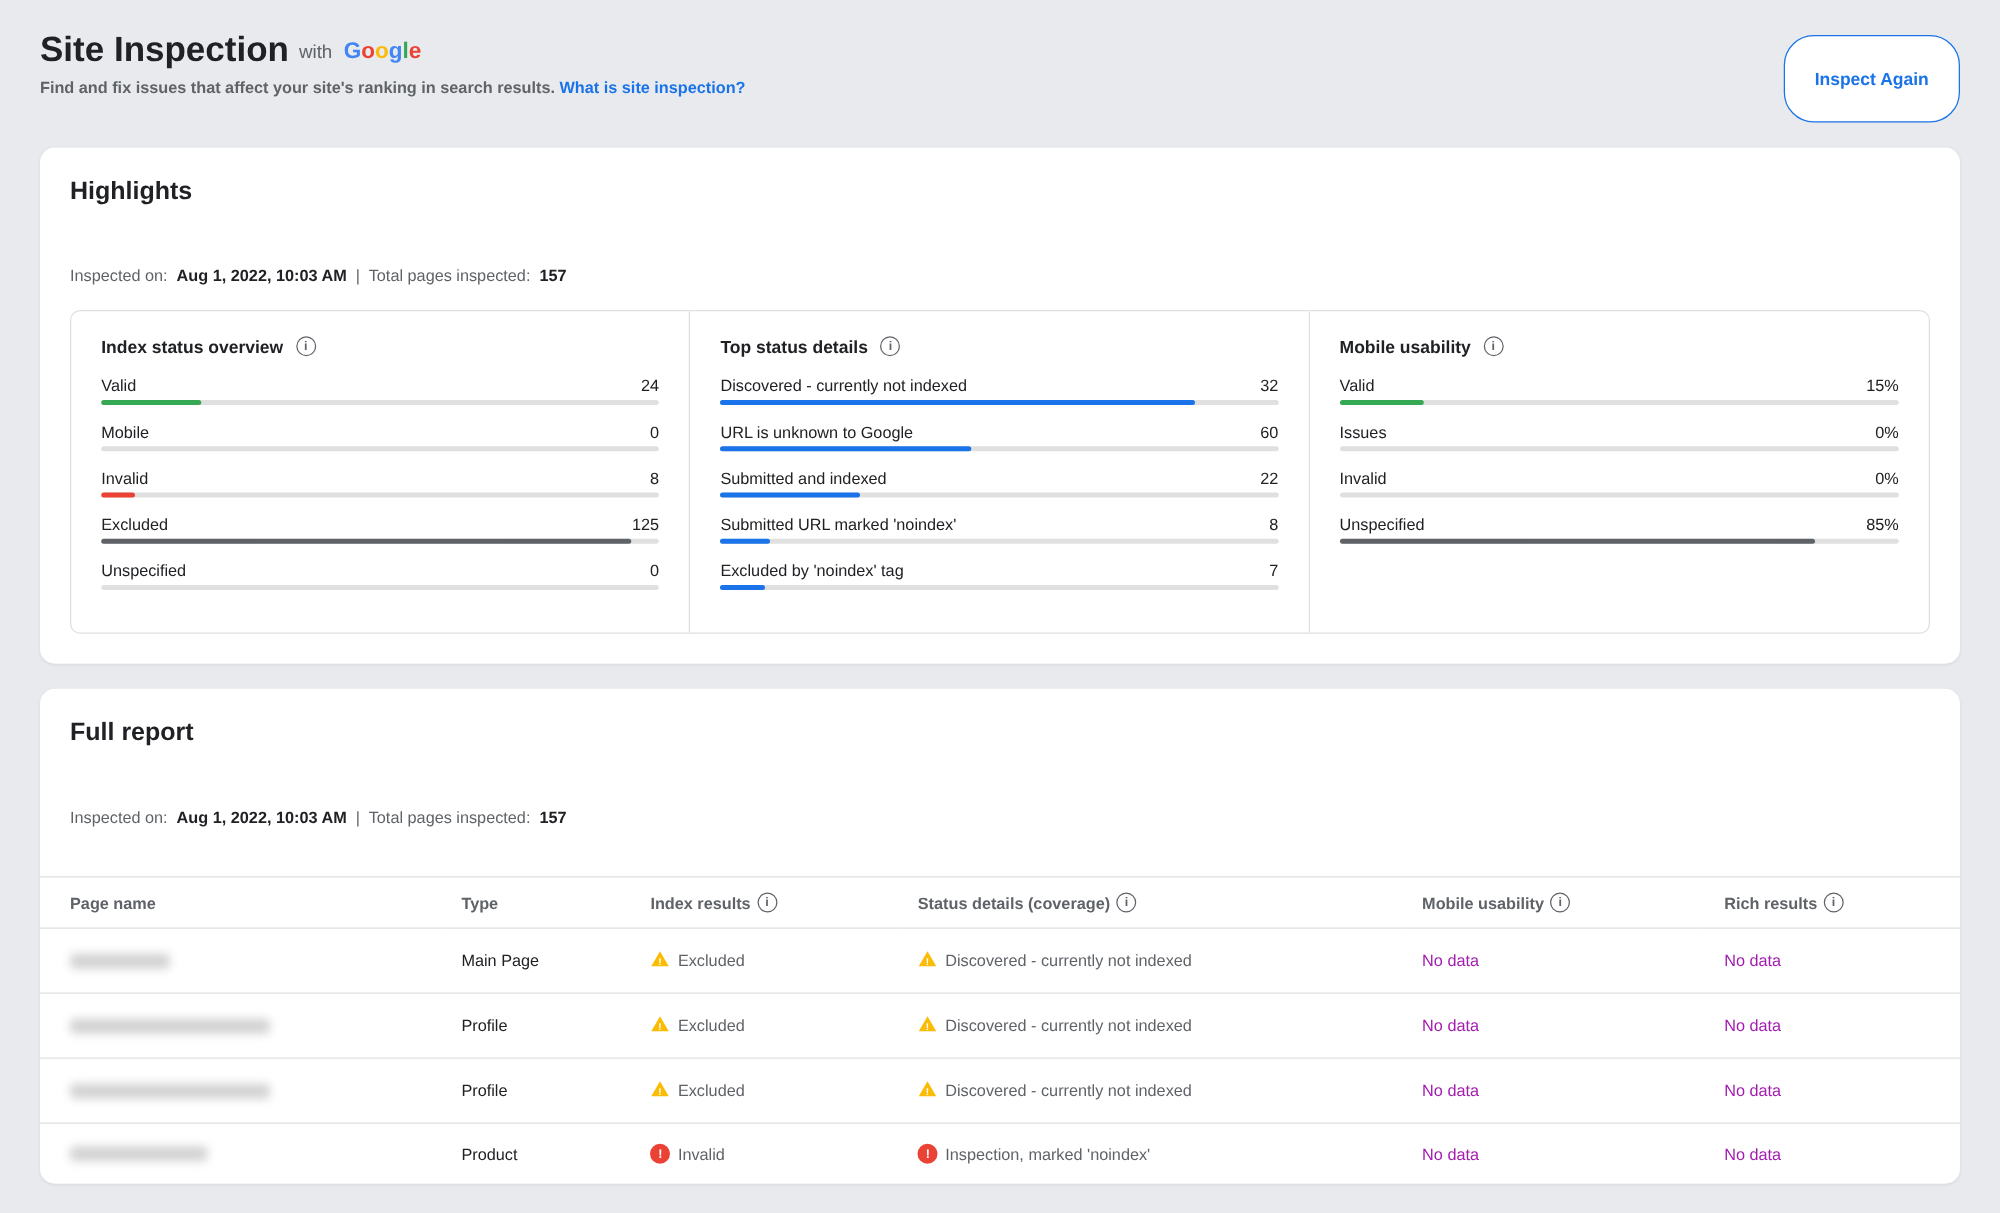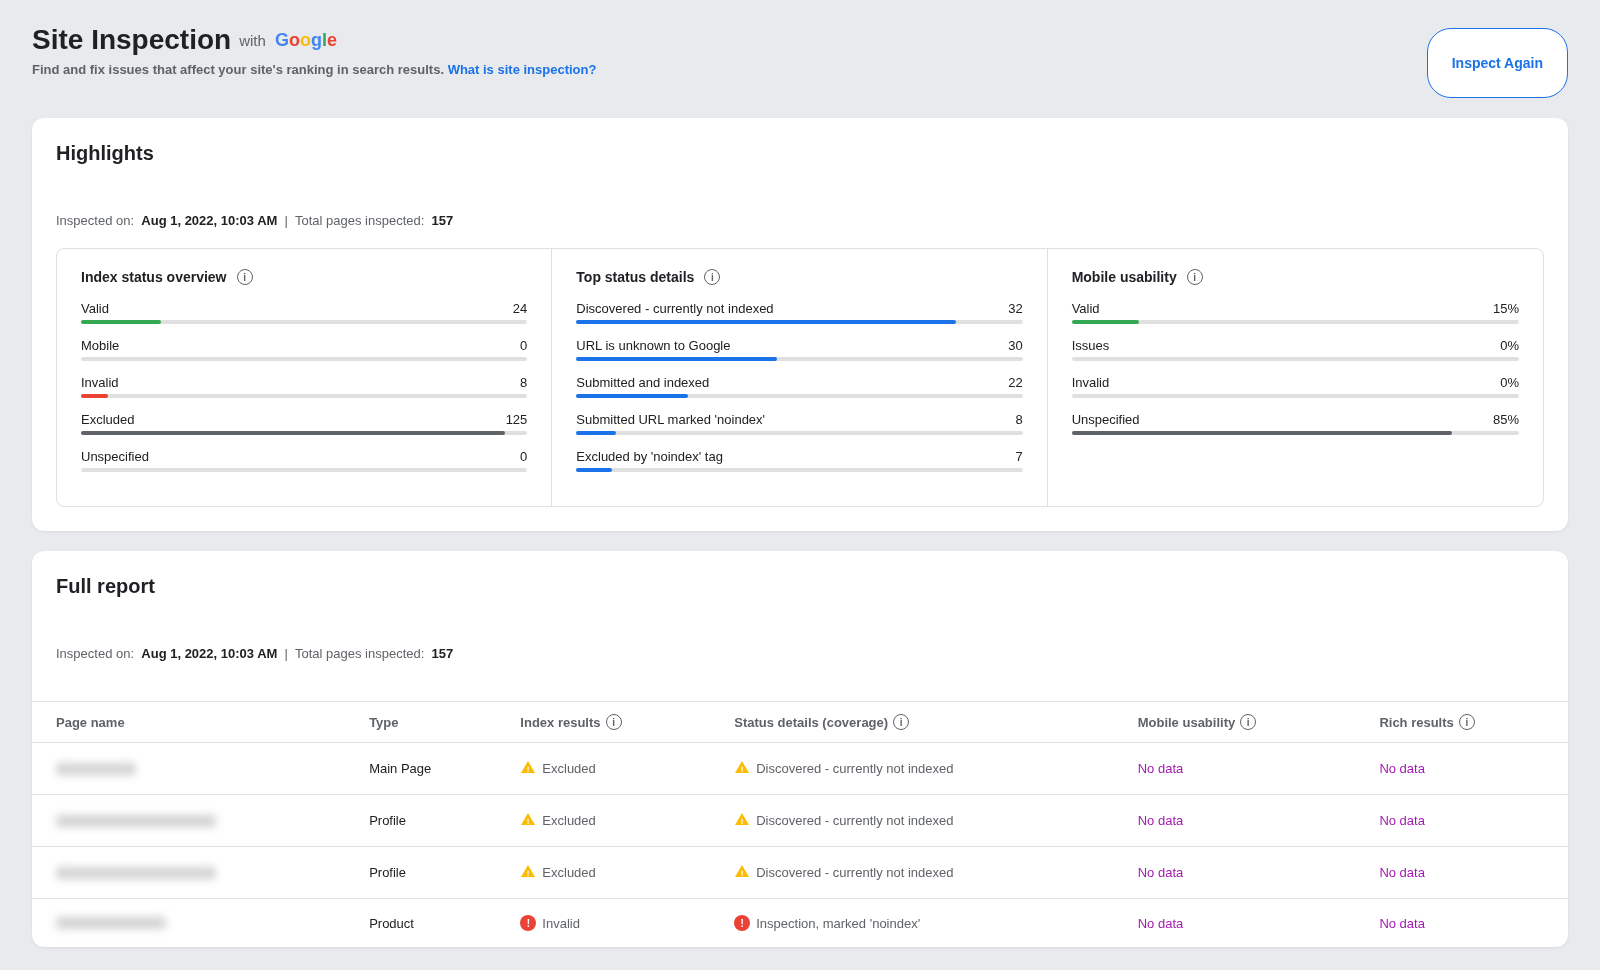--- a/index.html
+++ b/index.html
@@ -323,21 +323,21 @@
           <span class="bar-label">Discovered - currently not indexed</span>
           <span class="bar-value">32</span>
         </div>
         <div class="bar-track">
             <div class="bar-fill bar-blue-dark" style="width:85%"></div>
           </div>
       </div>
       <div class="bar-row">
         <div class="bar-label-row">
           <span class="bar-label">URL is unknown to Google</span>
-          <span class="bar-value">30</span>
+          <span class="bar-value">60</span>
         </div>
         <div class="bar-track">
             <div class="bar-fill bar-blue-dark" style="width:45%"></div>
           </div>
       </div>
       <div class="bar-row">
         <div class="bar-label-row">
           <span class="bar-label">Submitted and indexed</span>
           <span class="bar-value">22</span>
         </div>

